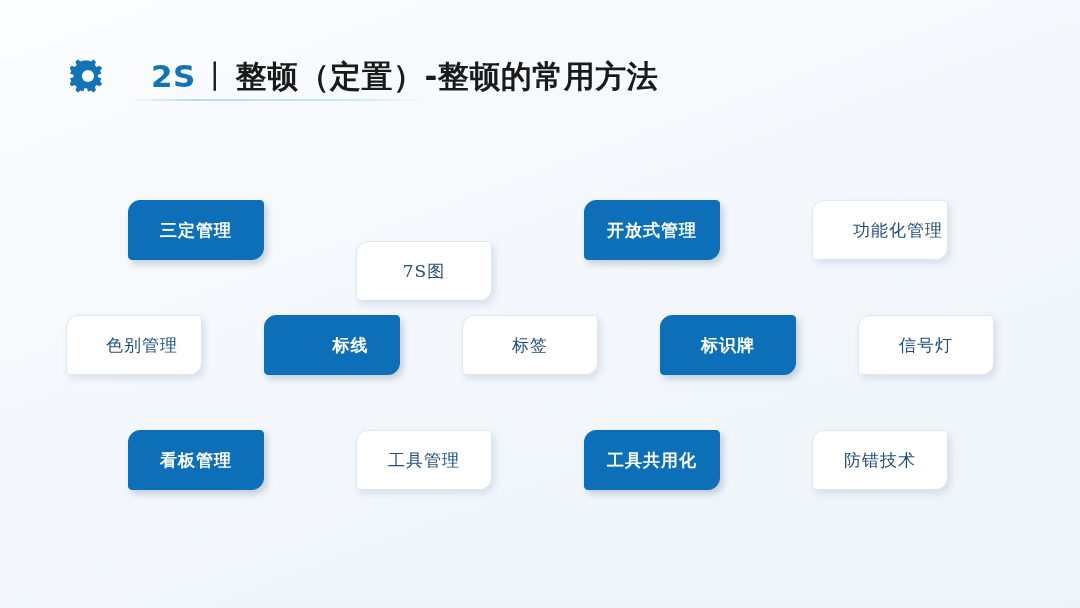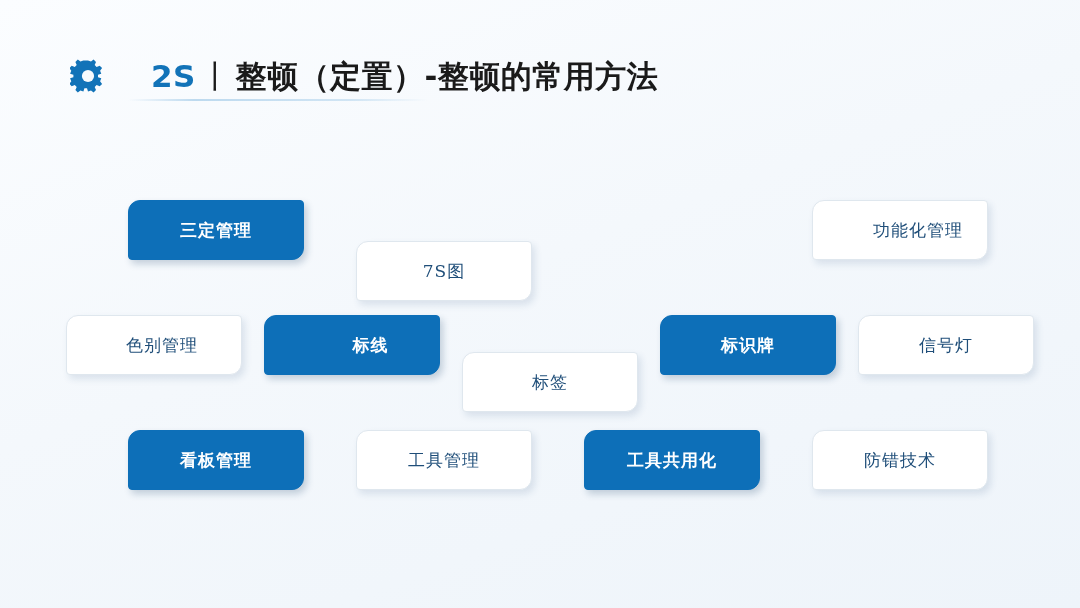--- a/index.html
+++ b/index.html
@@ -77,21 +77,21 @@
   .board {
     position: absolute;
     left: 0;
     top: 0;
     width: 1080px;
     height: 608px;
   }
 
   .chip {
     position: absolute;
-    width: 176px;
+    width: 136px;
     height: 60px;
     display: flex;
     align-items: center;
     justify-content: center;
     box-sizing: border-box;
     border-radius: 12px 4px 12px 4px;
     font-size: 17px;
     line-height: 1;
     letter-spacing: 1px;
     white-space: nowrap;
@@ -138,30 +138,33 @@
   </div>
   <div class="title-underline"></div>
 
   <div class="board" id="board">
       <div class="chip blue" style="left: 128px; top: 200px;">
         <span class="chip-label">三定管理</span>
       </div>
       <div class="chip white" style="left: 356px; top: 200px; margin-top: 41px;">
         <span class="chip-label">7S图</span>
       </div>
+      <div class="chip blue" style="left: 584px; top: 200px;">
+        <span class="chip-label">开放式管理</span>
+      </div>
       <div class="chip white" style="left: 812px; top: 200px; padding-left: 36px;">
         <span class="chip-label">功能化管理</span>
       </div>
       <div class="chip white" style="left: 66px; top: 315px; padding-left: 16px;">
         <span class="chip-label">色别管理</span>
       </div>
       <div class="chip blue" style="left: 264px; top: 315px; padding-left: 37px;">
         <span class="chip-label">标线</span>
       </div>
-      <div class="chip white" style="left: 462px; top: 315px; margin-top: 37px;">
+      <div class="chip white" style="left: 462px; top: 315px;">
         <span class="chip-label">标签</span>
       </div>
       <div class="chip blue" style="left: 660px; top: 315px;">
         <span class="chip-label">标识牌</span>
       </div>
       <div class="chip white" style="left: 858px; top: 315px;">
         <span class="chip-label">信号灯</span>
       </div>
       <div class="chip blue" style="left: 128px; top: 430px;">
         <span class="chip-label">看板管理</span>

